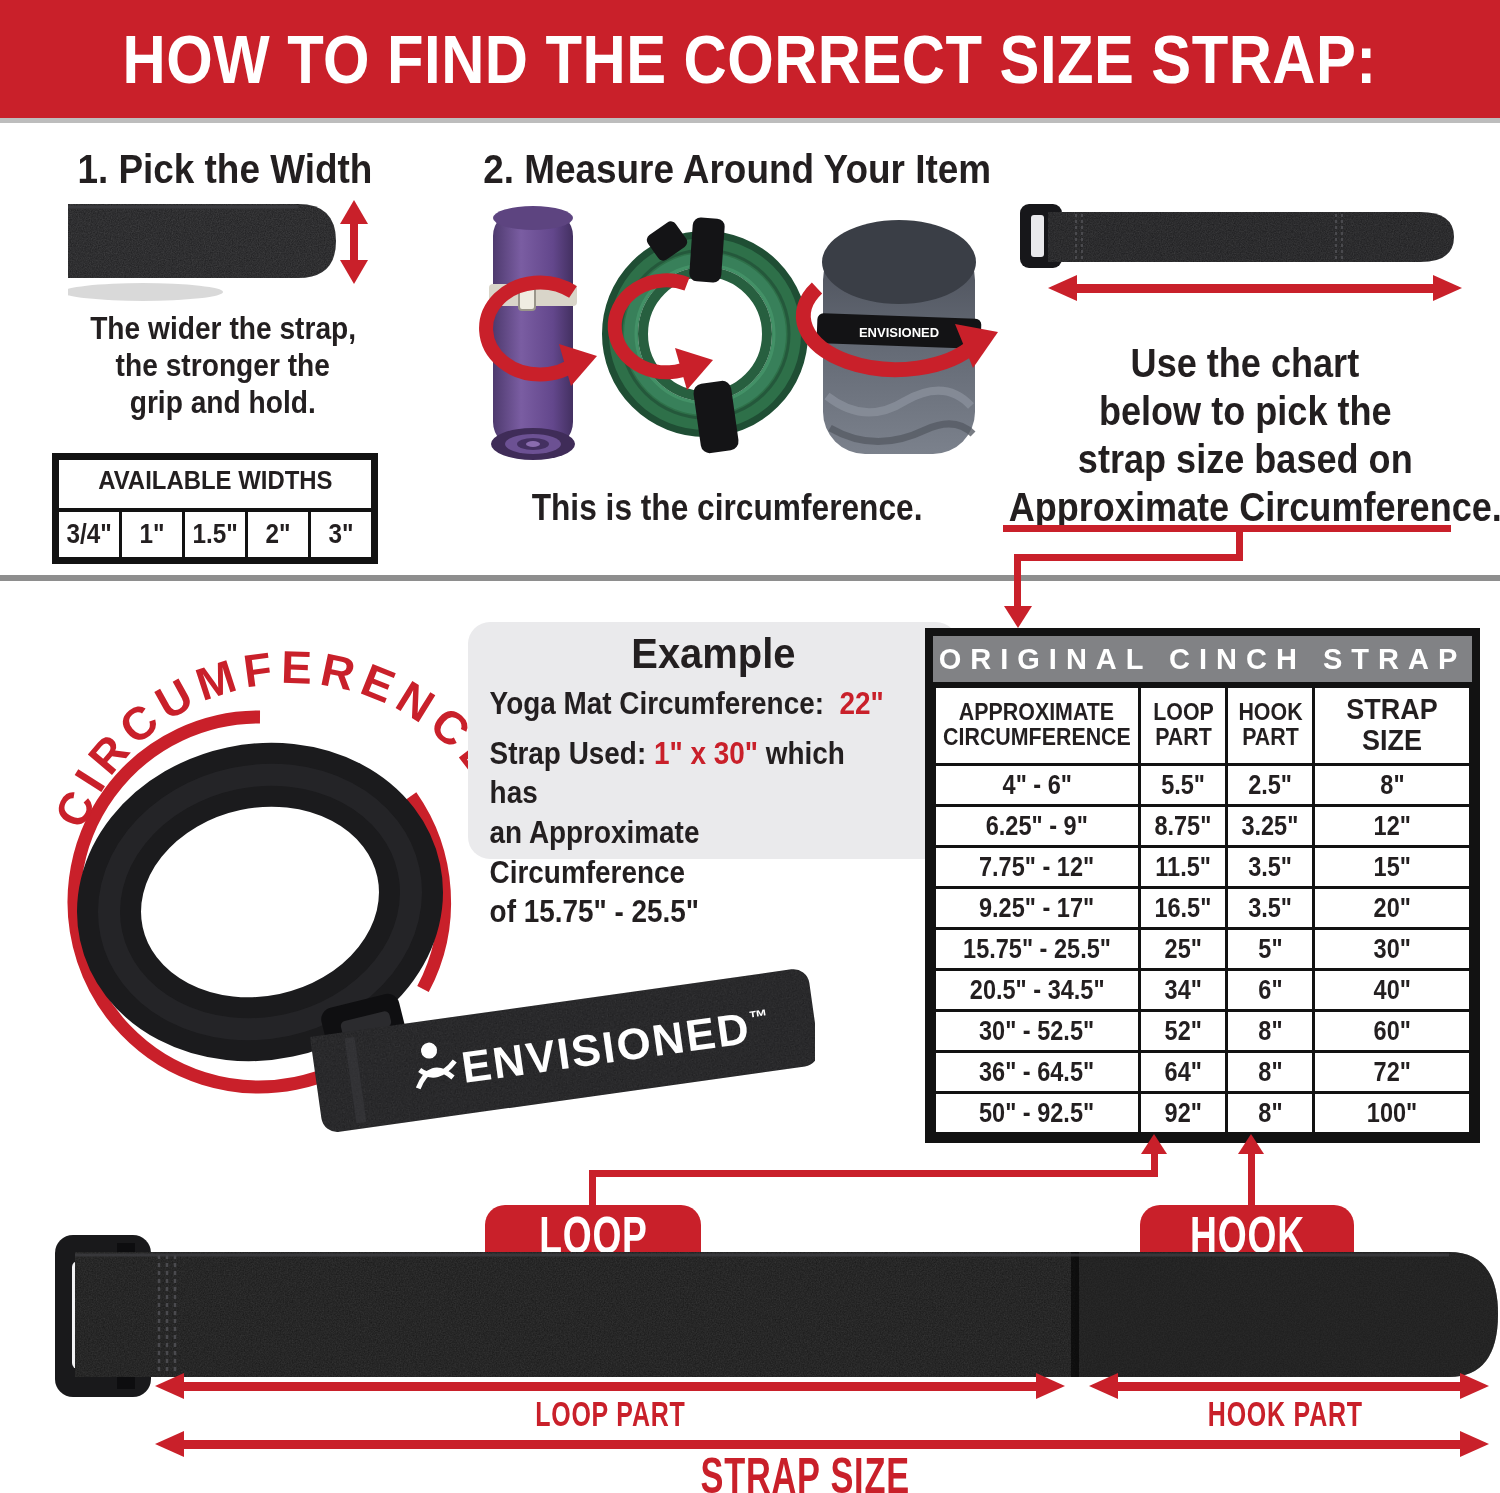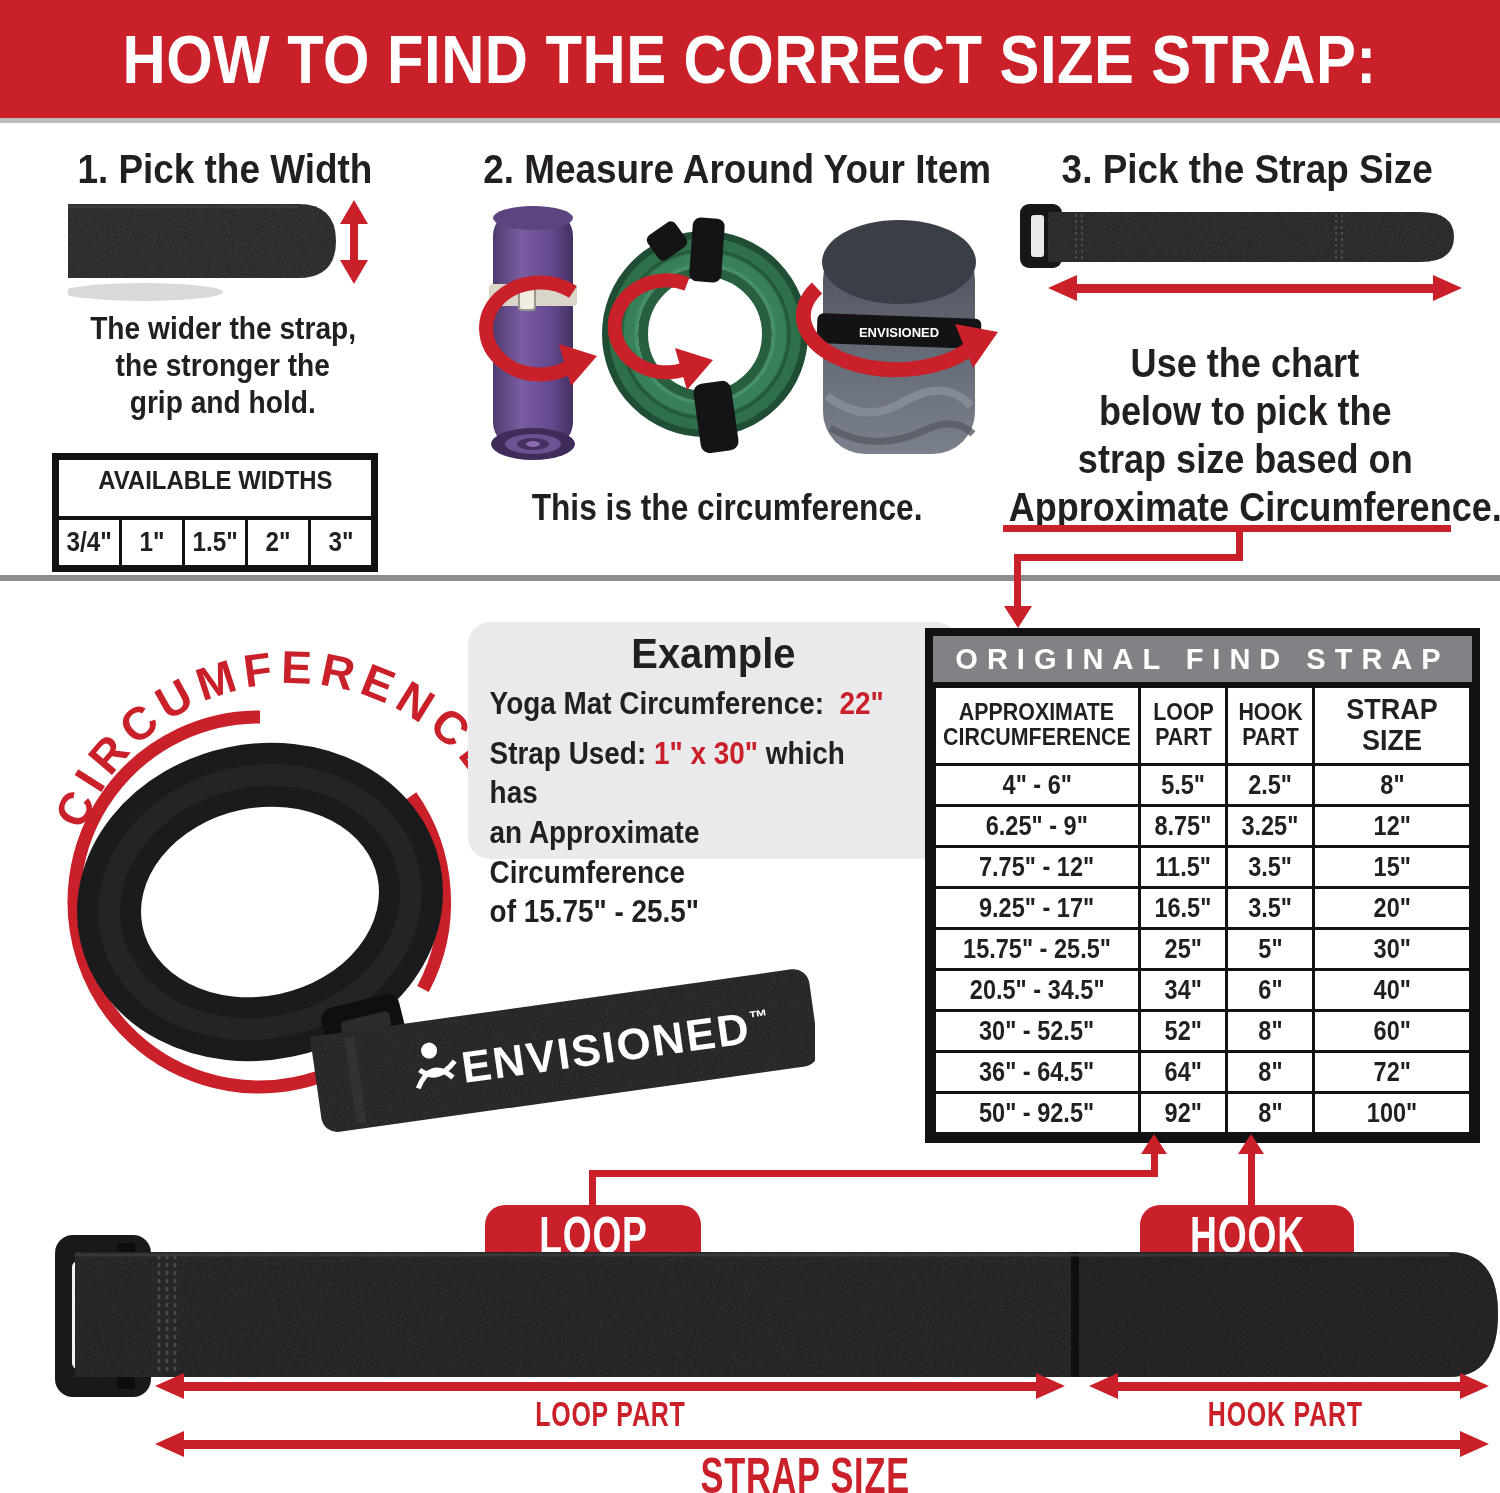--- a/index.html
+++ b/index.html
@@ -19,21 +19,21 @@
   .title-bar span{color:#fff;font-weight:bold;font-size:65px;white-space:nowrap;display:inline-block;transform:scale(.92,1.04);letter-spacing:.5px;}
   .title-underline{left:0;top:118px;width:1500px;height:5px;background:#bdbdbd;}
 
   .h-step{font-weight:bold;font-size:41px;text-align:center;color:var(--ink);}
   .h-step span{display:inline-block;transform:scaleX(.9);white-space:nowrap;}
   .cap{font-weight:bold;color:var(--ink);text-align:center;}
   .cap div span{display:inline-block;transform:scaleX(.88);white-space:nowrap;}
 
   
   .widths{left:52px;top:453px;width:326px;border:7px solid #121212;background:#fff;}
-  .widths .wt-title{font-size:26px;font-weight:bold;text-align:center;padding:5px 0 20px;border-bottom:4px solid #121212;}
+  .widths .wt-title{font-size:26px;font-weight:bold;text-align:center;padding:5px 0 12px;border-bottom:4px solid #121212;}
   .widths .wt-title span{display:inline-block;transform:scaleX(.92);}
   .widths .wt-row{display:flex;}
   .widths .wt-cell{flex:1;text-align:center;font-size:27px;font-weight:bold;padding:7px 0;border-right:3px solid #121212;}
   .widths .wt-cell:last-child{border-right:none;}
   .widths .wt-cell span{display:inline-block;transform:scaleX(.9);}
 
   
   .darrow{position:absolute;height:9px;background:var(--red);}
   .darrow::before,.darrow::after{content:"";position:absolute;top:-9px;width:0;height:0;border-top:13px solid transparent;border-bottom:13px solid transparent;}
   .darrow::before{left:-27px;border-right:29px solid var(--red);}
@@ -185,23 +185,20 @@
       <text x="444" y="141" text-anchor="middle" font-size="13" font-weight="bold" fill="#fff" font-family="Liberation Sans,sans-serif">ENVISIONED</text>
       <path d="M 362 92 A 90 52 0 1 0 520 148" stroke="#C9202A" stroke-width="15" fill="none"></path>
       <polygon points="543,136 500,128 518,172" fill="#C9202A"></polygon>
     </g>
   </svg>
 
   <div class="abs cap" style="left:440px;top:487px;width:575px;font-size:36px;">
     <div><span>This is the circumference.</span></div>
   </div>
 
-  <div class="abs h-step" style="left:1000px;top:146px;width:495px;">
-    <span>3. Pick the Strap Size</span>
-  </div>
 
   <svg class="abs" style="left:1018px;top:200px;" width="450" height="74" viewBox="0 0 450 74">
     <defs>
       <filter id="n2" x="0" y="0" width="100%" height="100%">
         <feTurbulence type="fractalNoise" baseFrequency="0.85" numOctaves="3" stitchTiles="stitch"></feTurbulence>
         <feColorMatrix type="matrix" values="0 0 0 0 1  0 0 0 0 1  0 0 0 0 1  0 0 0 0.15 0"></feColorMatrix>
       </filter>
       <clipPath id="cl2">
           <path d="M30 12 H402 Q436 12 436 37 Q436 62 402 62 H30 Z"></path>
         </clipPath>
@@ -275,21 +272,21 @@
       <div class="ex-gap"></div>
       <div>
         <span>Strap Used:</span> <span class="ex-red">1" x 30"</span> <span>which has</span><br>
         <span>an Approximate Circumference</span><br>
         <span>of 15.75" - 25.5"</span>
       </div>
     </div>
   </div>
 
   <div class="abs size-table">
-    <div class="st-title">ORIGINAL FIND STRAP</div>
+    <div class="st-title">ORIGINAL CINCH STRAP</div>
     <table>
       <colgroup>
           <col class="c1">
           <col class="c2">
           <col class="c3">
           <col class="c4">
         </colgroup>
       <thead>
           <tr>
             <th><span>APPROXIMATE</span><br><span>CIRCUMFERENCE</span></th>

